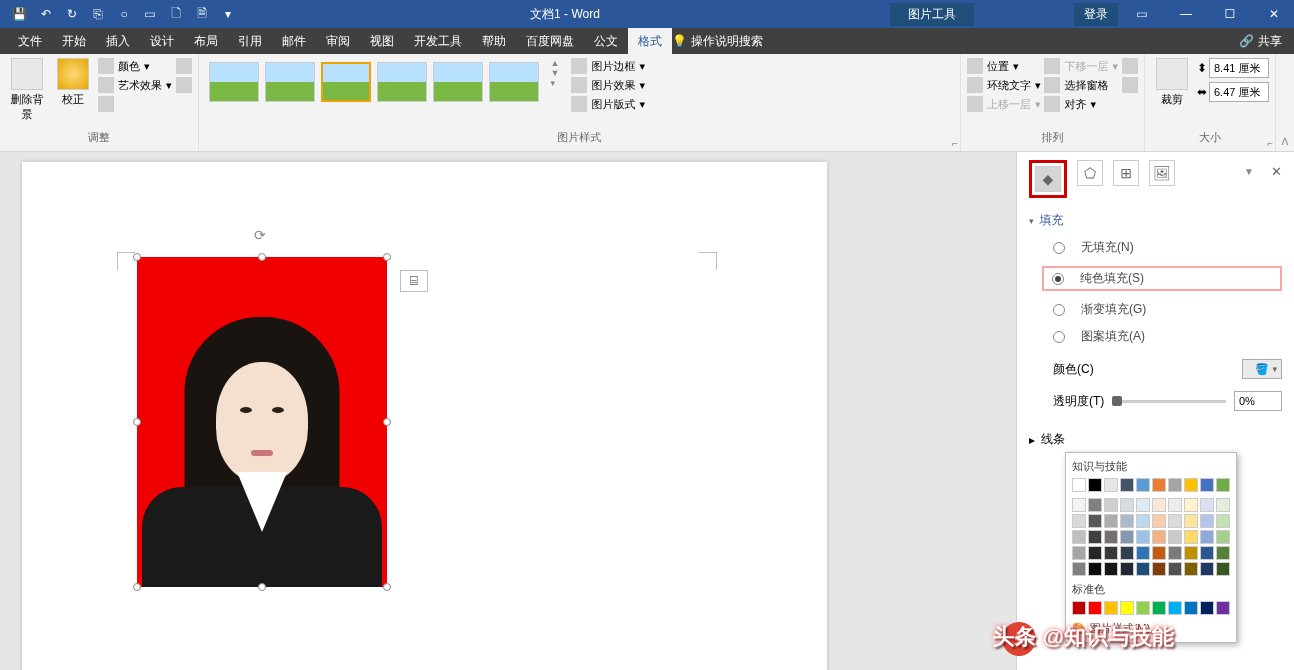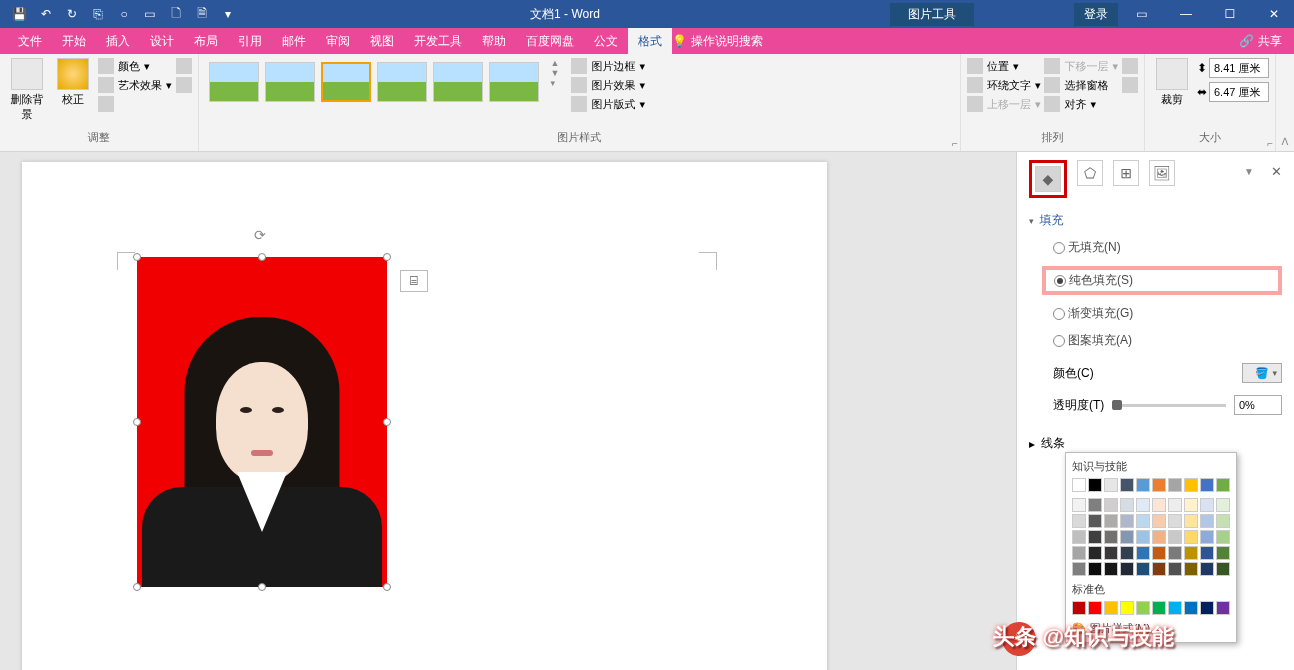--- a/index.html
+++ b/index.html
@@ -7,21 +7,21 @@
 
 .titlebar { height: 28px; background: #2b579a; display: flex; align-items: center; color: #fff; }
 .qat { display: flex; align-items: center; gap: 2px; padding-left: 8px; }
 .qat-btn { width: 24px; height: 24px; display: flex; align-items: center; justify-content: center; color: #fff; cursor: pointer; }
 .title-center { flex: 1; text-align: center; font-size: 12px; }
 .pic-tools { background: #1e4e79; padding: 3px 18px; font-size: 12px; }
 .win-area { display: flex; align-items: center; gap: 4px; }
 .login-btn { background: #1e4e79; padding: 3px 10px; font-size: 12px; }
 .win-btn { width: 40px; height: 28px; display: flex; align-items: center; justify-content: center; cursor: pointer; }
 
-.tabbar { height: 26px; background: #ec4899; display: flex; color: #fff; padding-left: 8px; }
+.tabbar { height: 26px; background: #404040; display: flex; color: #fff; padding-left: 8px; }
 .tab { padding: 0 10px; height: 26px; display: flex; align-items: center; font-size: 12px; cursor: pointer; }
 .tab.active { background: #f3f3f3; color: #2b579a; }
 .tab-right { margin-left: auto; display: flex; align-items: center; gap: 6px; padding-right: 12px; }
 .tell-me { display: flex; align-items: center; gap: 4px; }
 
 .ribbon { height: 98px; background: #f3f3f3; border-bottom: 1px solid #d4d4d4; display: flex; }
 .rgroup { border-right: 1px solid #e1e1e1; padding: 4px 6px; display: flex; flex-direction: column; position: relative; }
 .rgroup-body { flex: 1; display: flex; align-items: flex-start; gap: 4px; }
 .rgroup-label { text-align: center; font-size: 11px; color: #666; padding-bottom: 2px; position: relative; }
 .rgroup-dlg { position: absolute; right: 2px; bottom: 2px; font-size: 10px; color: #888; cursor: pointer; }
@@ -68,22 +68,22 @@
 .pane-close { position: absolute; right: 12px; top: 12px; color: #666; cursor: pointer; font-size: 13px; }
 .pane-dd { position: absolute; right: 40px; top: 14px; color: #888; cursor: pointer; font-size: 10px; }
 .pane-icons { display: flex; gap: 10px; margin-bottom: 14px; }
 .pane-icon { width: 26px; height: 26px; border: 1px solid #ccc; display: flex; align-items: center; justify-content: center; cursor: pointer; font-size: 14px; color: #666; }
 .pane-icon.sel { background: #d5d5d5; }
 .pane-icon-wrap { padding: 3px; }
 .pane-icon-wrap.hl { border: 3px solid #d00000; }
 .section-hdr { display: flex; align-items: center; gap: 6px; color: #2b579a; font-size: 12px; margin-bottom: 10px; cursor: pointer; }
 .section-hdr .tri { font-size: 9px; color: #666; }
 .radio-list { padding-left: 24px; display: flex; flex-direction: column; gap: 10px; font-size: 12px; color: #4a4a4a; }
-.radio-item { display: flex; align-items: center; gap: 3px; cursor: pointer; }
-.radio-wrap.hl { border: 4px solid #fca5a5; padding: 2px 8px; margin-left: -11px; display: inline-flex; }
+.radio-item { display: flex; align-items: center; gap: 16px; cursor: pointer; }
+.radio-wrap.hl { border: 2px solid #fca5a5; padding: 2px 8px; margin-left: -11px; display: inline-flex; }
 .radio { width: 12px; height: 12px; border: 1px solid #888; border-radius: 50%; display: inline-block; position: relative; }
 .radio.checked::after { content: ""; position: absolute; inset: 2px; background: #444; border-radius: 50%; }
 .color-row { display: flex; align-items: center; justify-content: space-between; padding-left: 24px; margin-top: 14px; font-size: 12px; }
 .color-btn { width: 40px; height: 20px; border: 1px solid #ababab; background: #eaeaea; cursor: pointer; display: flex; align-items: center; justify-content: center; position: relative; }
 .color-btn::after { content: "▾"; position: absolute; right: 4px; font-size: 9px; color: #666; }
 .trans-row { display: flex; align-items: center; gap: 8px; padding-left: 24px; margin-top: 12px; font-size: 12px; }
 .trans-slider { flex: 1; height: 3px; background: #ccc; position: relative; }
 .trans-slider::before { content: ""; position: absolute; left: 0; top: -4px; width: 10px; height: 10px; background: #666; border-radius: 2px; }
 .trans-val { width: 48px; height: 20px; border: 1px solid #ababab; font-size: 11px; padding: 0 4px; }
 .line-hdr { display: flex; align-items: center; gap: 6px; font-size: 12px; margin-top: 20px; cursor: pointer; }

